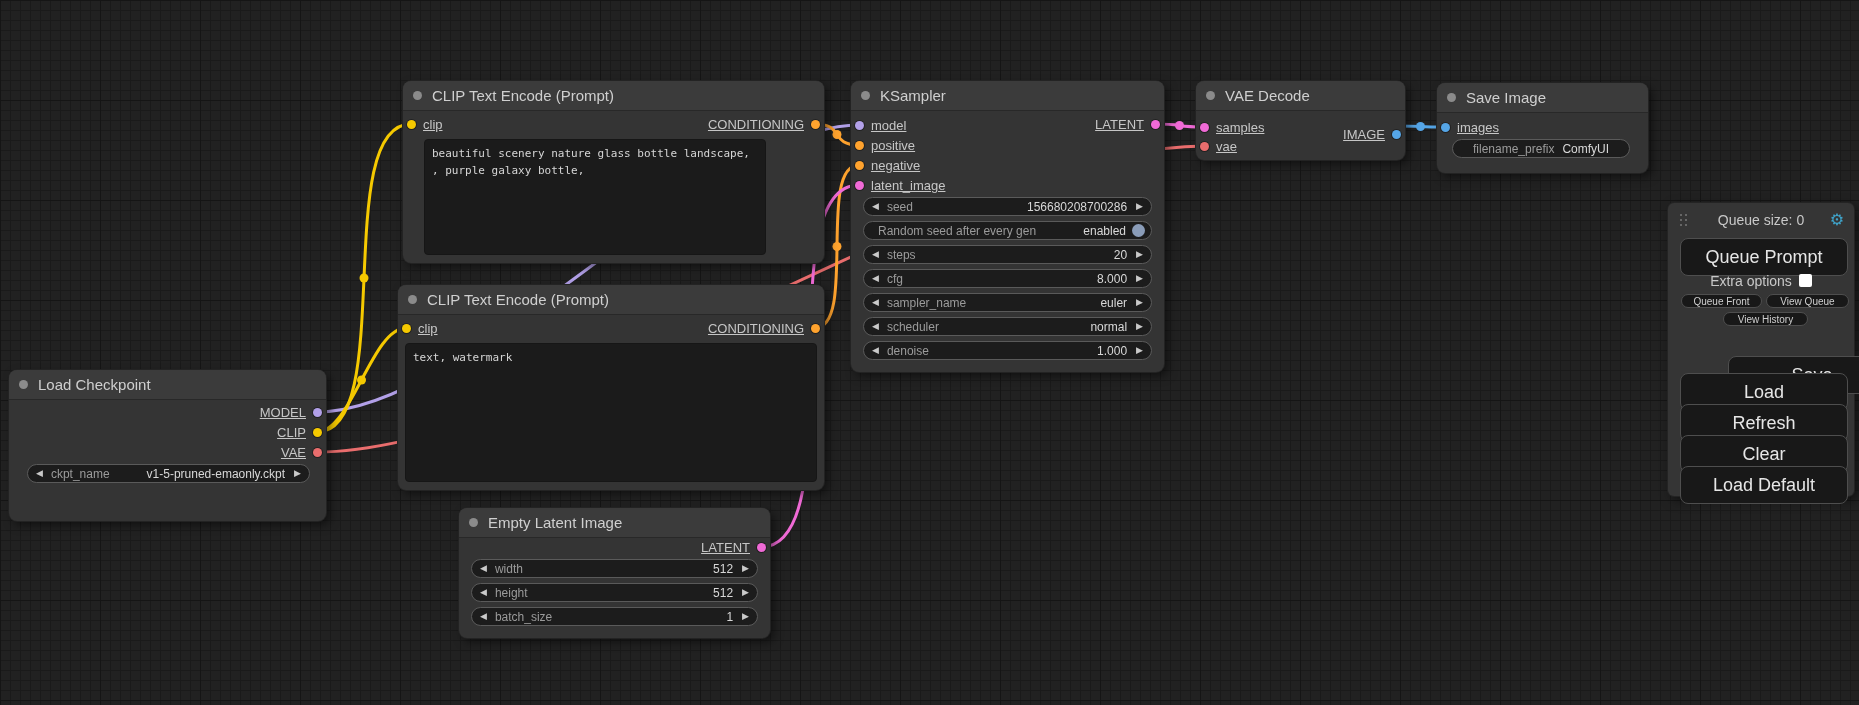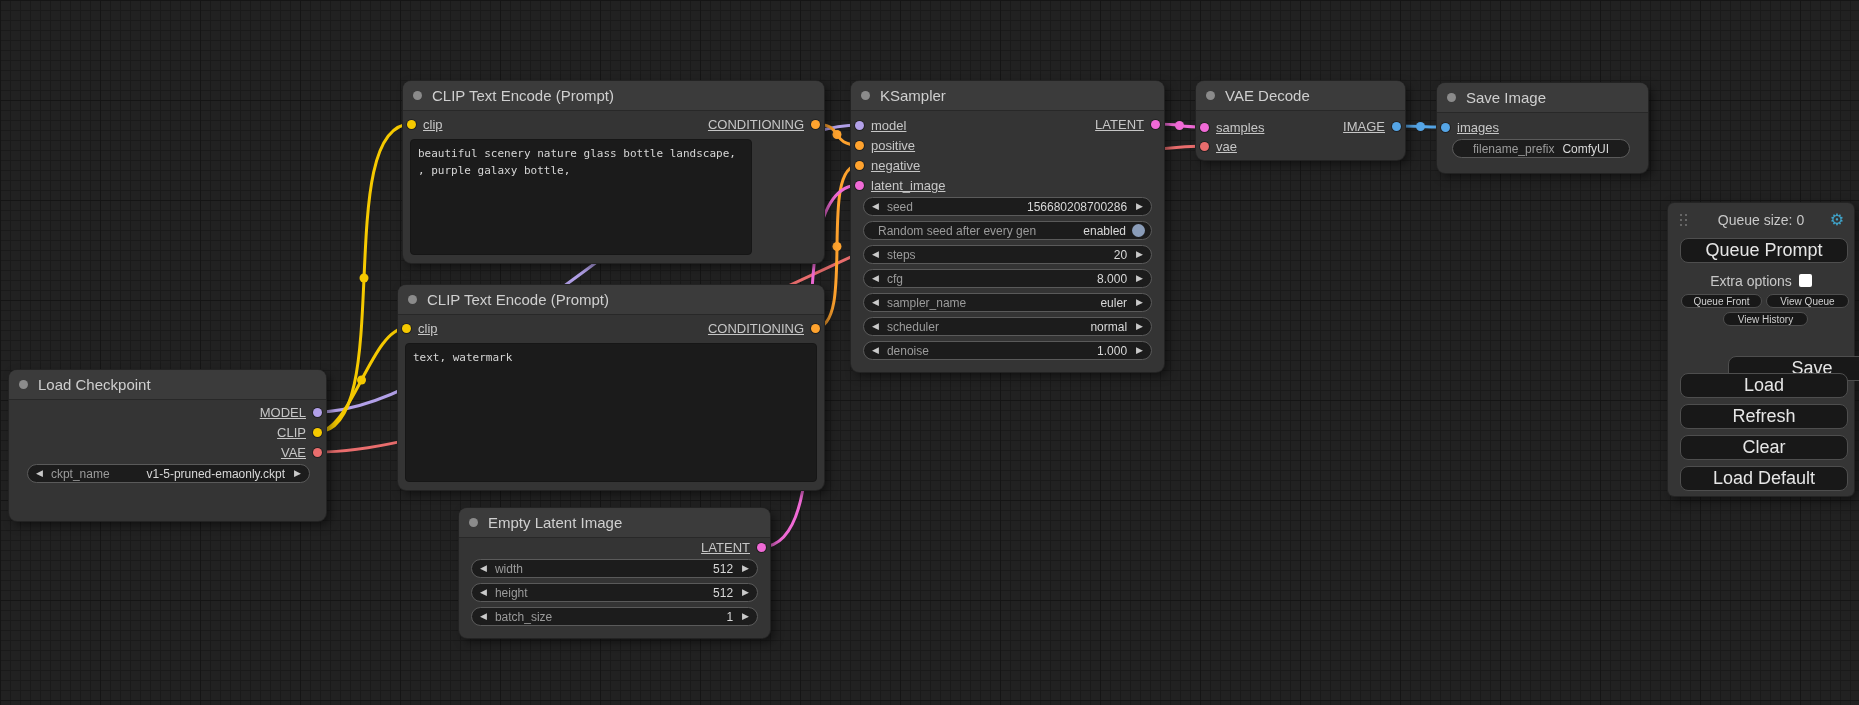--- a/index.html
+++ b/index.html
@@ -52,21 +52,21 @@
   #queue-panel{
     position:absolute;left:1668px;top:203px;width:186px;height:293px;z-index:3;
     background:#353535;border-radius:6px;box-shadow:0 0 0 1px #242424,4px 4px 12px rgba(0,0,0,.55);
   }
   .qp-row1{position:absolute;left:0;right:0;top:7px;height:20px;}
   .qp-size{position:absolute;left:0;right:0;text-align:center;font-size:14px;color:#c8c8c8;line-height:20px;}
   .qp-handle{position:absolute;left:12px;top:4px;width:2px;height:2px;background:#777;border-radius:50%;
     box-shadow:0 5px 0 #777,0 10px 0 #777,5px 0 0 #777,5px 5px 0 #777,5px 10px 0 #777;}
   .qp-gear{position:absolute;right:10px;top:0;font-family:"DejaVu Sans",sans-serif;font-size:16px;color:#3fa3c9;line-height:20px;cursor:pointer;}
   .qbtn{
-    position:absolute;left:12px;width:168px;height:25px;box-sizing:border-box;
+    position:absolute;left:12px;width:168px;height:38px;box-sizing:border-box;
     background:#181818;border:1px solid #4e4e4e;border-radius:8px;color:#e6e6e6;
     font-family:"Liberation Sans",sans-serif;font-size:18px;display:flex;align-items:center;justify-content:center;
     cursor:pointer;padding:0;
   }
   .qbtn.small{height:14px;font-size:10px;border-radius:8px;color:#cfcfcf;}
   .qp-extra{position:absolute;left:0;right:0;top:70px;height:15px;display:flex;align-items:center;justify-content:center;font-size:14px;color:#c8c8c8;}
   .qp-check{width:13px;height:13px;background:#ffffff;border-radius:2px;margin-left:7px;cursor:pointer;}
 </style>
 </head>
 <body>
@@ -121,21 +121,21 @@
     <span class="node-title">CLIP Text Encode (Prompt)</span>
   </div>
   <div class="slot in" style="top:34px;">
     <span class="dot" style="background:#f5c900;"></span>
     <span>clip</span>
   </div>
   <div class="slot out" style="top:34px;">
     <span>CONDITIONING</span>
     <span class="dot" style="background:#ffa32e;"></span>
   </div>
-  <div class="prompt-box" style="left:7px;top:58px;width:342px;height:116px;">beautiful scenery nature glass bottle landscape, , purple galaxy bottle,</div>
+  <div class="prompt-box" style="left:21px;top:58px;width:342px;height:116px;">beautiful scenery nature glass bottle landscape, , purple galaxy bottle,</div>
 </div>
 
 <div class="node" style="left:398px;top:285px;width:426px;height:205px;">
   <div class="node-header">
     <span class="cdot"></span>
     <span class="node-title">CLIP Text Encode (Prompt)</span>
   </div>
   <div class="slot in" style="top:34px;">
     <span class="dot" style="background:#f5c900;"></span>
     <span>clip</span>
@@ -228,21 +228,21 @@
     <span class="node-title">VAE Decode</span>
   </div>
   <div class="slot in" style="top:37px;">
     <span class="dot" style="background:#f06ad6;"></span>
     <span>samples</span>
   </div>
   <div class="slot in" style="top:56px;">
     <span class="dot" style="background:#e96d6d;"></span>
     <span>vae</span>
   </div>
-  <div class="slot out" style="top:36px;">
+  <div class="slot out" style="top:44px;">
     <span>IMAGE</span>
     <span class="dot" style="background:#55a5e6;"></span>
   </div>
 </div>
 
 <div class="node" style="left:1437px;top:83px;width:211px;height:90px;">
   <div class="node-header">
     <span class="cdot"></span>
     <span class="node-title">Save Image</span>
   </div>

